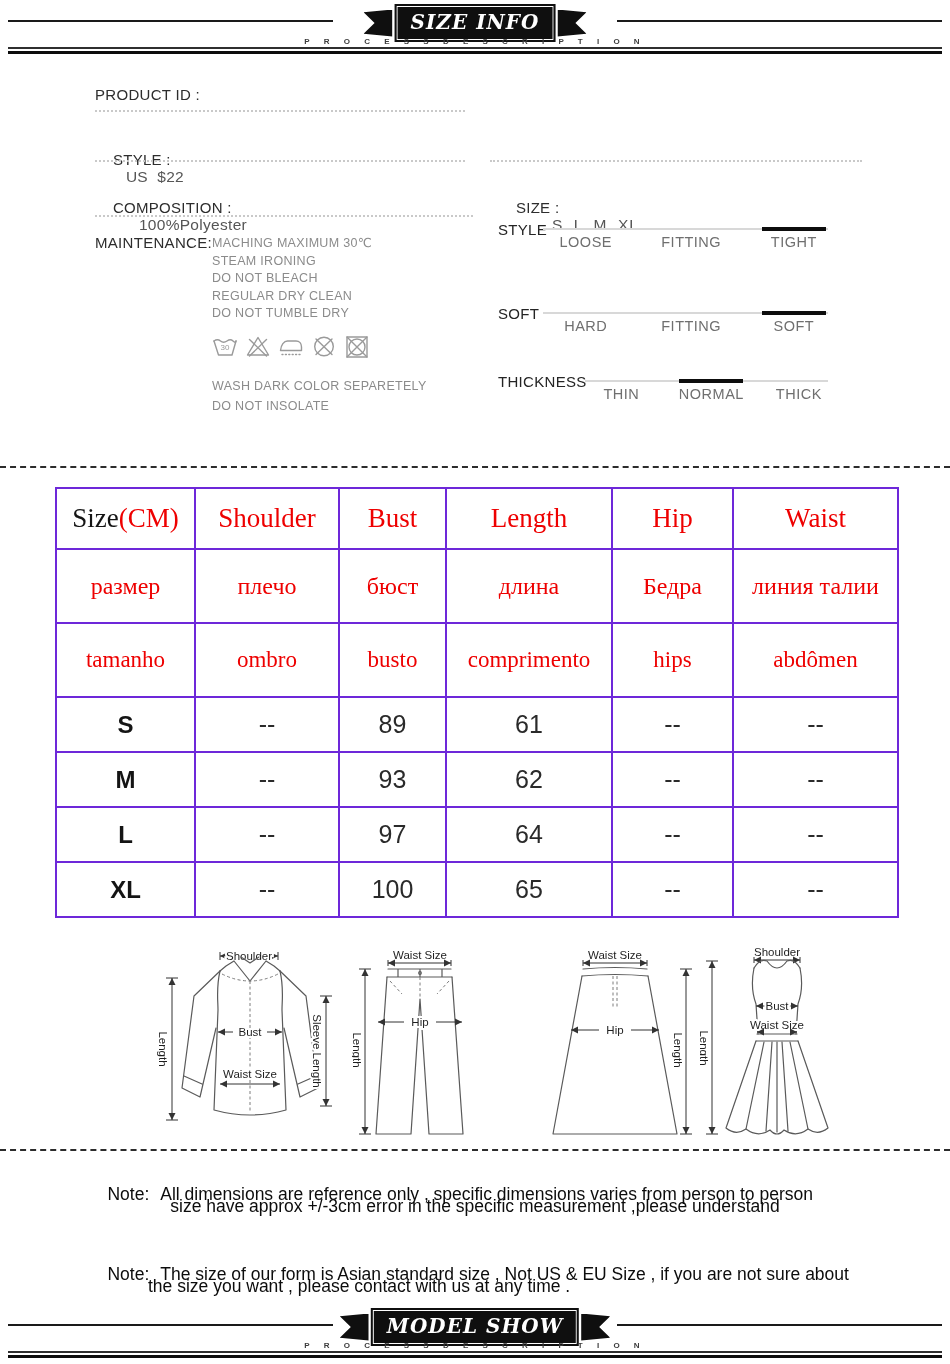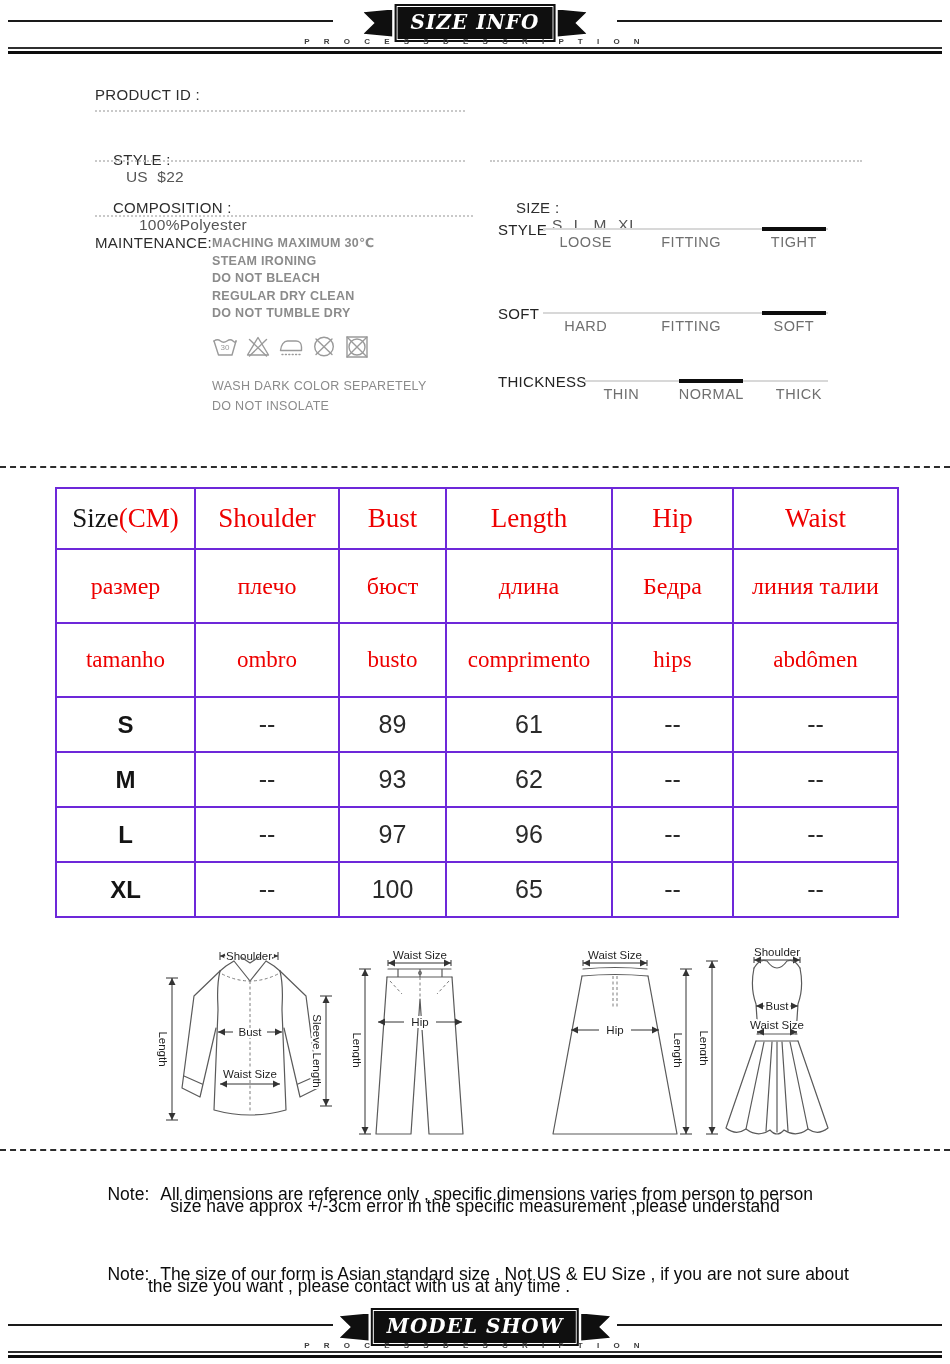--- a/index.html
+++ b/index.html
@@ -103,21 +103,21 @@
   </div>
   <div class="dotted" style="left:95px;top:160px;width:370px;"></div>
 
   <div class="flabel" style="left:95px;top:182px;">
     <span>COMPOSITION :</span>
     <span class="fvalue" style="margin-left:26px;margin-top:40px;">100%Polyester</span>
   </div>
   <div class="dotted" style="left:95px;top:215px;width:378px;"></div>
 
   <div class="flabel" style="left:95px;top:234px;">MAINTENANCE:</div>
-  <div class="maint" style="left:212px;top:235px;font-weight:bold;">
+  <div class="maint" style="left:212px;top:235px;">
     <div>MACHING MAXIMUM 30℃</div>
     <div>STEAM IRONING</div>
     <div>DO NOT BLEACH</div>
     <div>REGULAR DRY CLEAN</div>
     <div>DO NOT TUMBLE DRY</div>
   </div>
 
   <div class="care-row" style="left:211px;top:333px;">
     <svg width="28" height="27" viewBox="0 0 28 27">
       <path class="care" d="M3,8 L7.5,22 H21 L25,8"></path>
@@ -239,21 +239,21 @@
       <td class="dval">--</td>
       <td class="dval">93</td>
       <td class="dval">62</td>
       <td class="dval">--</td>
       <td class="dval">--</td>
     </tr>
     <tr class="rhd">
       <td class="dsize">L</td>
       <td class="dval">--</td>
       <td class="dval">97</td>
-      <td class="dval">96</td>
+      <td class="dval">64</td>
       <td class="dval">--</td>
       <td class="dval">--</td>
     </tr>
     <tr class="rhd">
       <td class="dsize">XL</td>
       <td class="dval">--</td>
       <td class="dval">100</td>
       <td class="dval">65</td>
       <td class="dval">--</td>
       <td class="dval">--</td>

